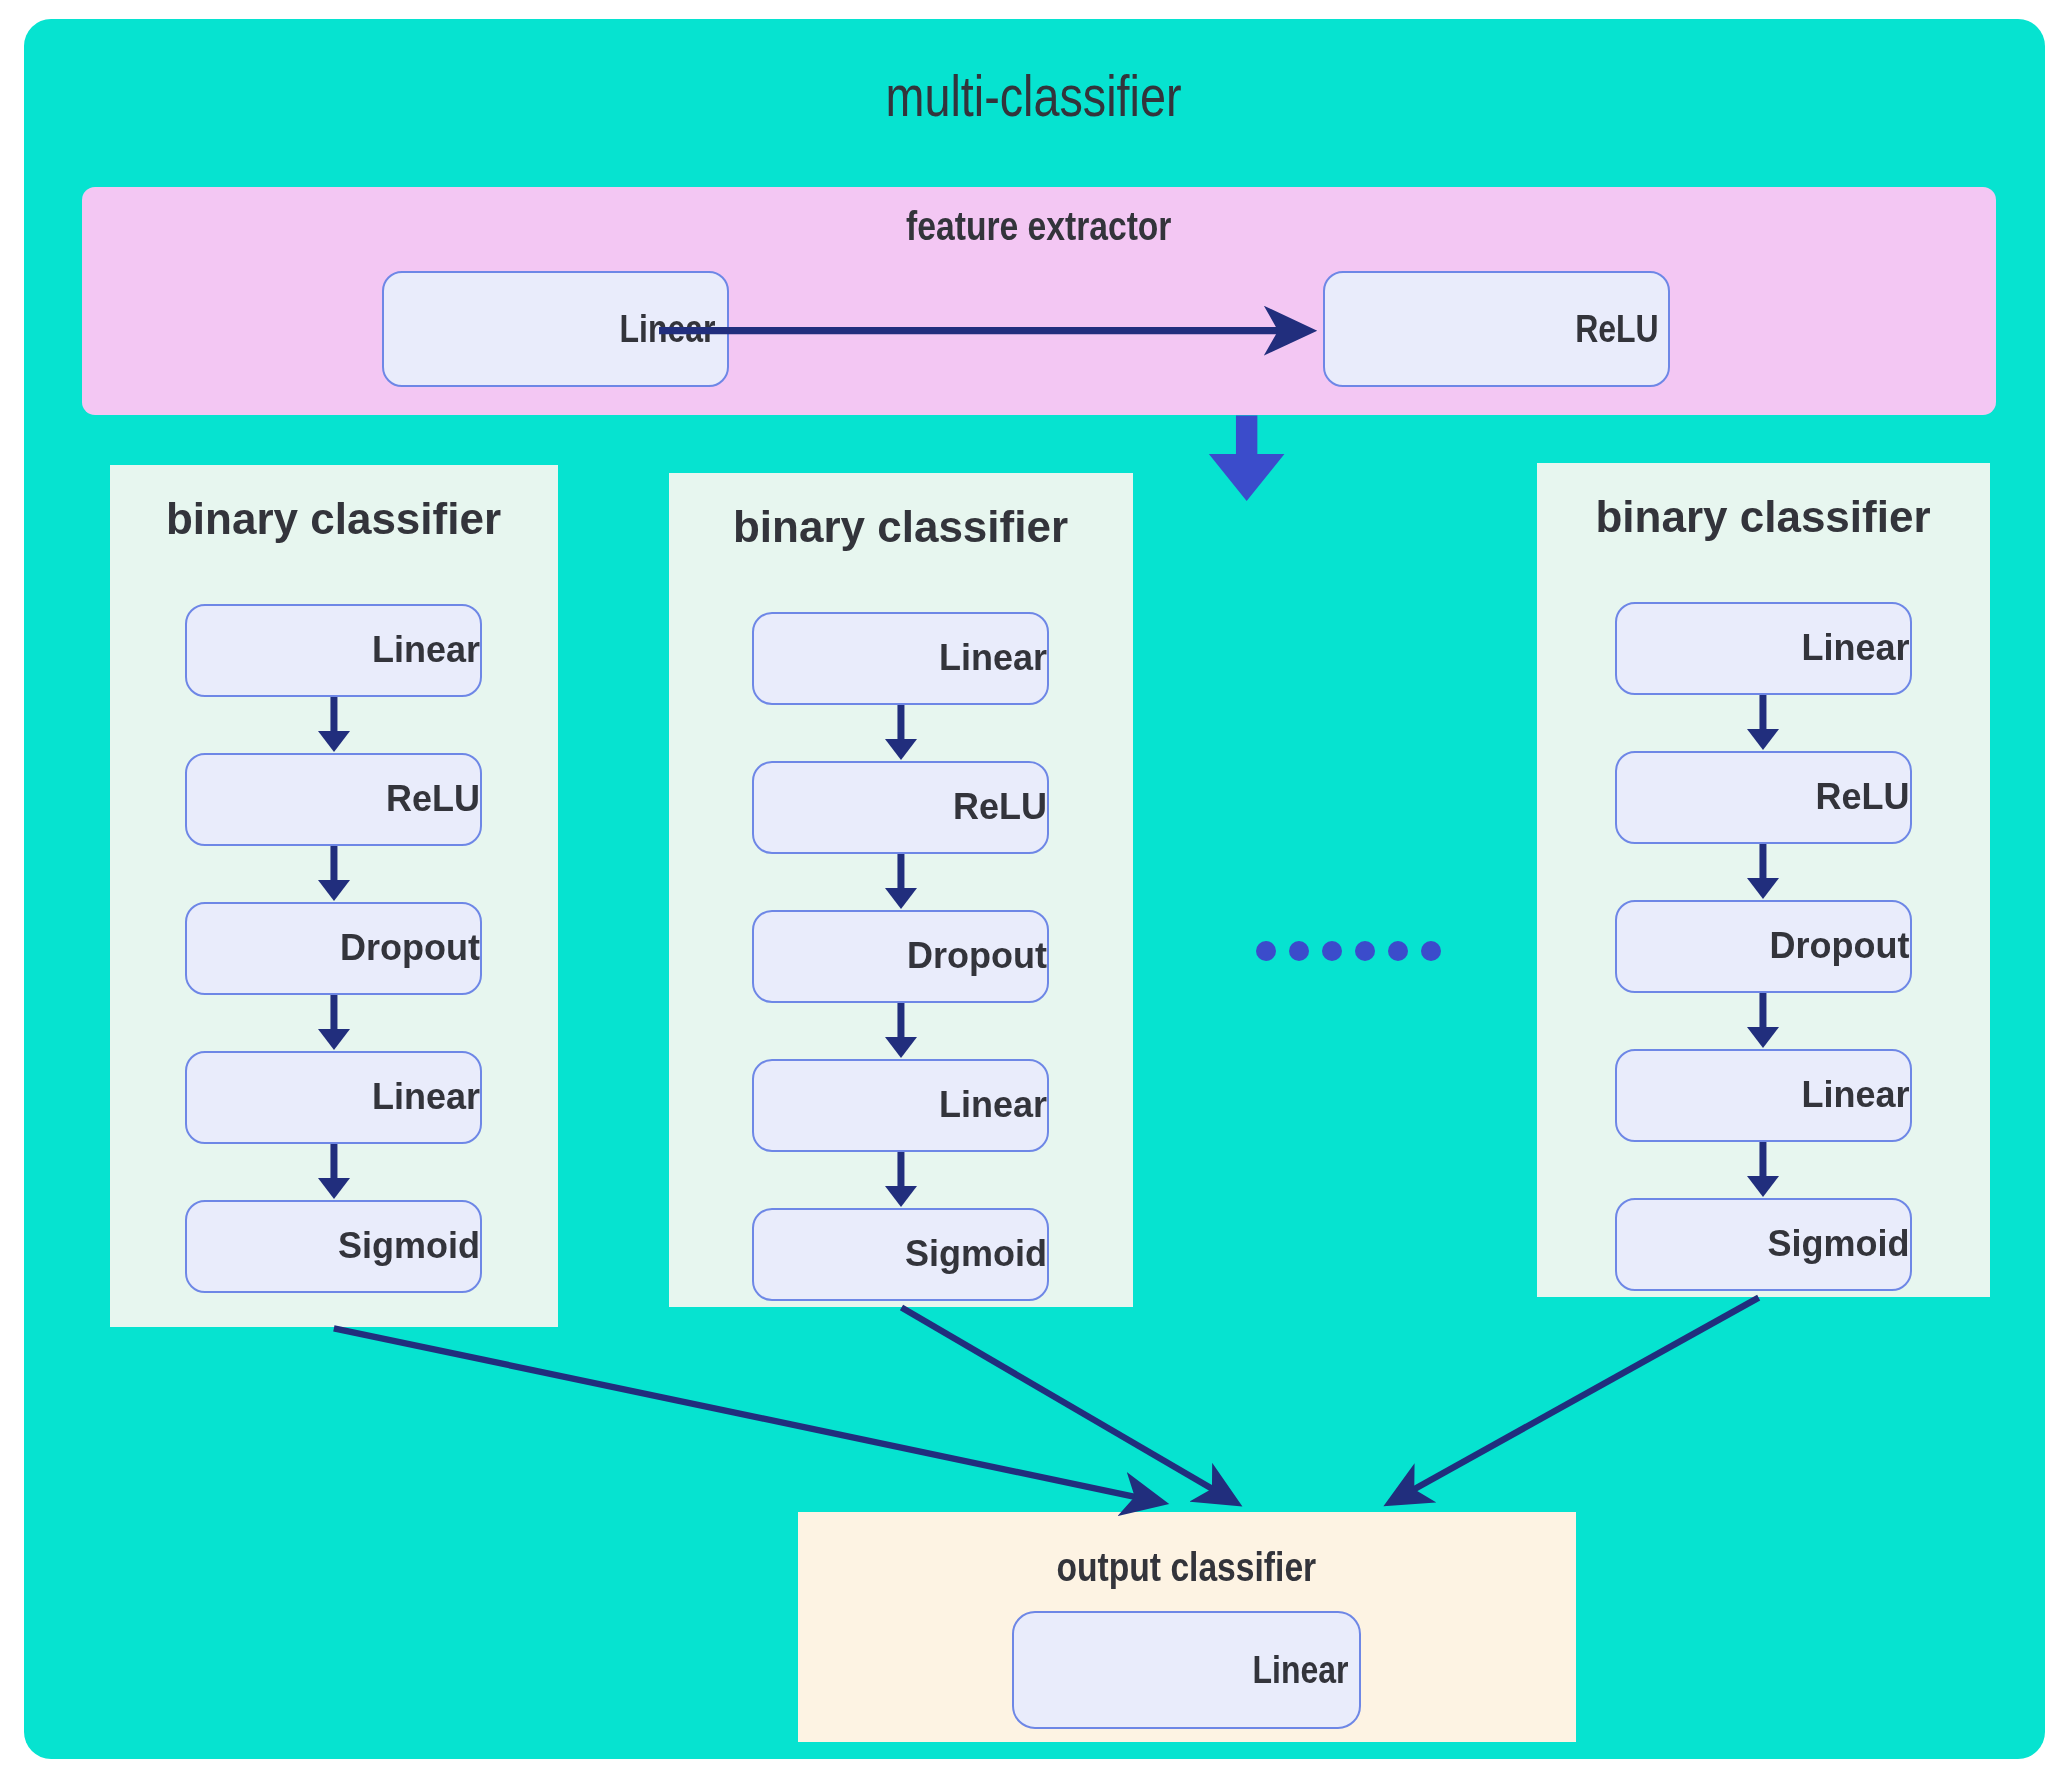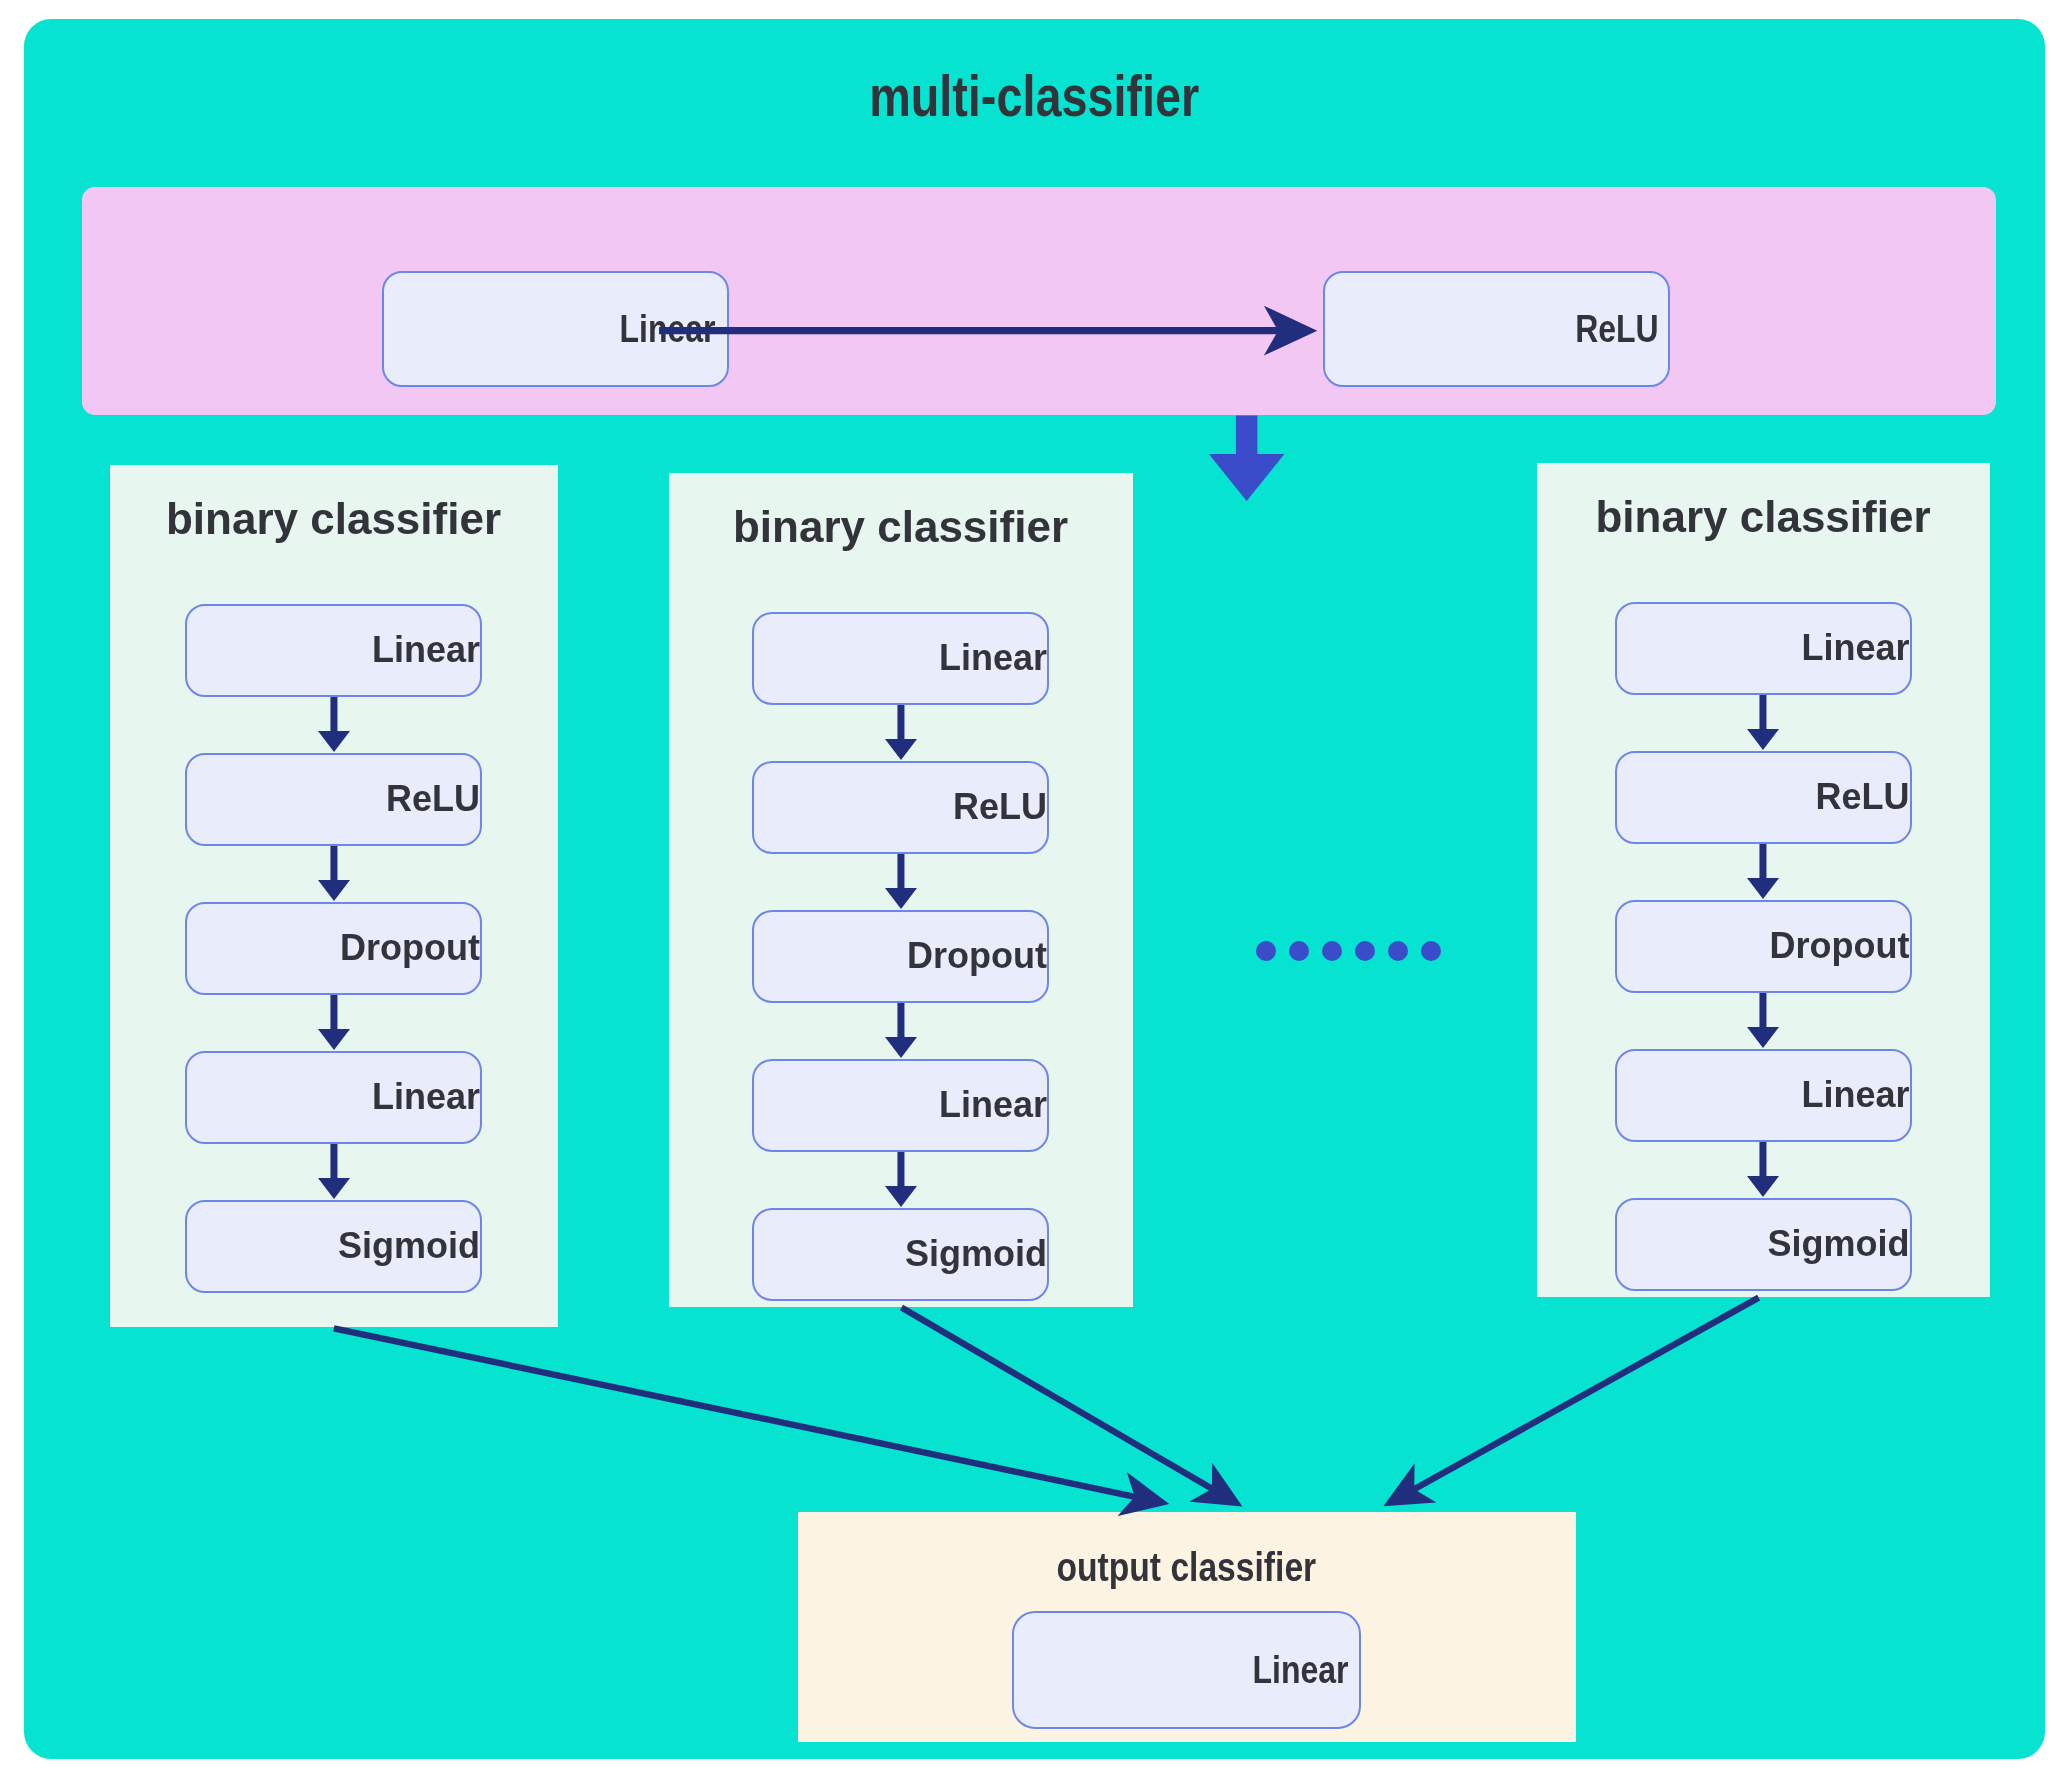--- a/index.html
+++ b/index.html
@@ -25,21 +25,21 @@
   .main {
     position: absolute; left: 23.5px; top: 19px;
     width: 2021px; height: 1740px;
     background: var(--teal);
     border-radius: 27px;
   }
 
   .diagram-title {
     position: absolute; left: 0; right: 0; top: 44px;
     text-align: center;
-    font-size: 57px; font-weight: bold; color: var(--text);
+    font-size: 57px; font-weight: normal; color: var(--text);
     letter-spacing: 0px;
   }
   .condensed { display: inline-block; transform: scaleX(0.82); }
 
   
   .fe {
     position: absolute; left: 58px; top: 168px;
     width: 1914px; height: 228px;
     background: var(--pink);
     border-radius: 13px;
@@ -141,20 +141,23 @@
 <body>
 
 <div class="page">
   <div class="main">
 
     <div class="diagram-title">
       <span class="condensed">multi-classifier</span>
     </div>
 
     <div class="fe">
+      <div class="fe-title">
+        <span class="condensed">feature extractor</span>
+      </div>
       <div class="node fe-node fe-node-linear">
         <span class="condensed">Linear</span>
       </div>
       <div class="node fe-node fe-node-relu">
         <span class="condensed">ReLU</span>
       </div>
     </div>
 
     <div class="panel panel-1">
       <div class="panel-title">binary classifier</div>

